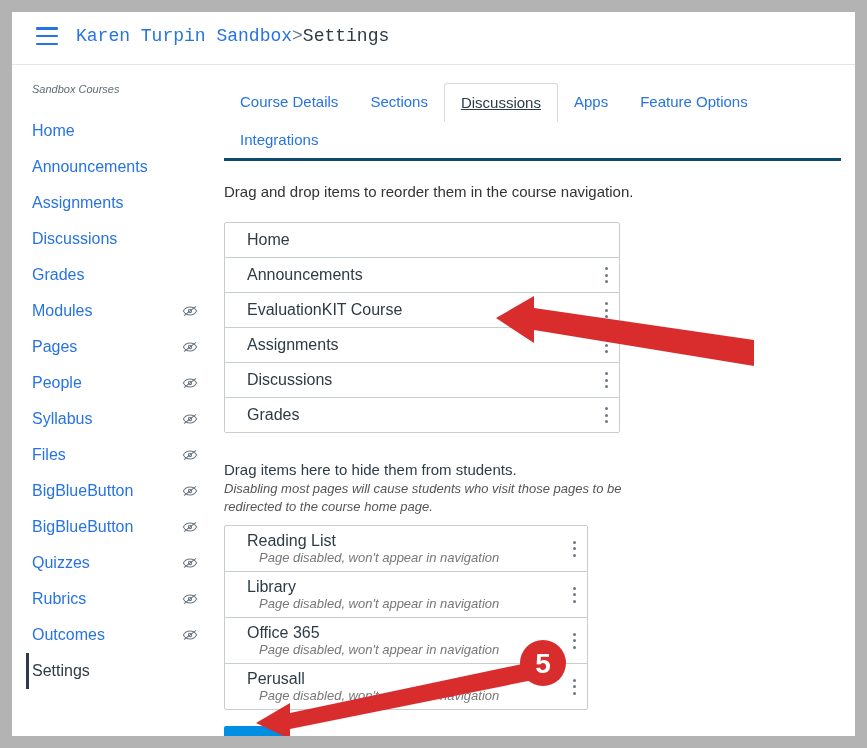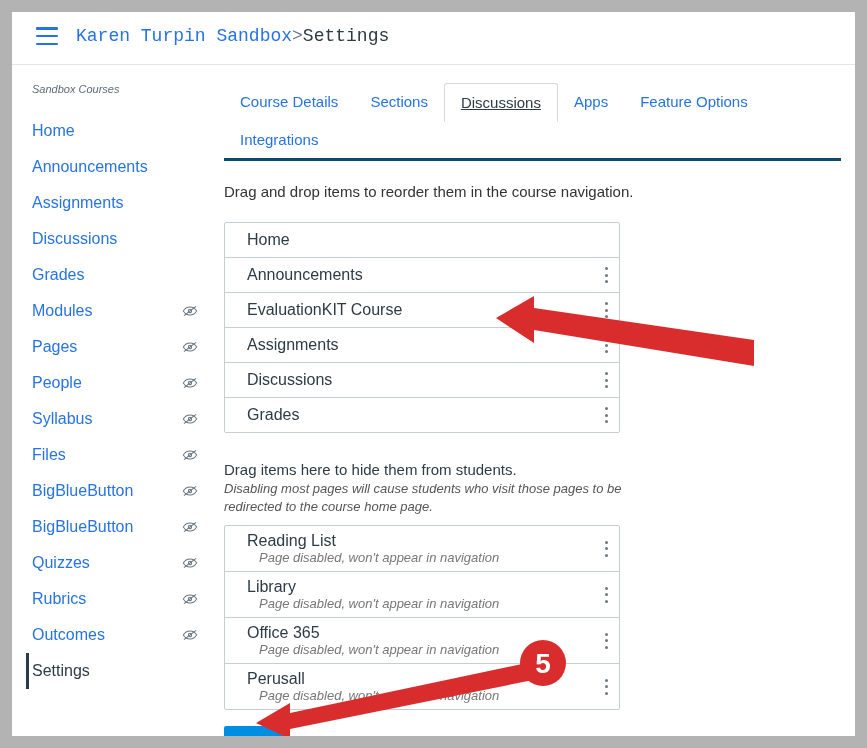--- a/index.html
+++ b/index.html
@@ -101,21 +101,21 @@
     cursor:pointer;
   }
   .dots span { width:3px; height:3px; background:#6b7780; border-radius:50%; display:block; }
 
   .hide-instruction { font-size:15px; margin-bottom:2px; }
   .hide-sub { font-size:13px; color:#555; margin-bottom: 10px; line-height:1.35; max-width: 400px; font-style: italic; }
 
   .hidden-list {
     border:1px solid #c7cdd1;
     border-radius:2px;
-    width:396px;
+    width:364px;
     margin-bottom: 16px;
   }
   .hidden-row {
     display:flex; justify-content:space-between; align-items:center;
     padding: 6px 10px 6px 22px;
     border-top:1px solid #c7cdd1;
     cursor:grab;
   }
   .hidden-row:first-child{ border-top:none; }
   .hidden-row .txt .name { font-size:16px; }

